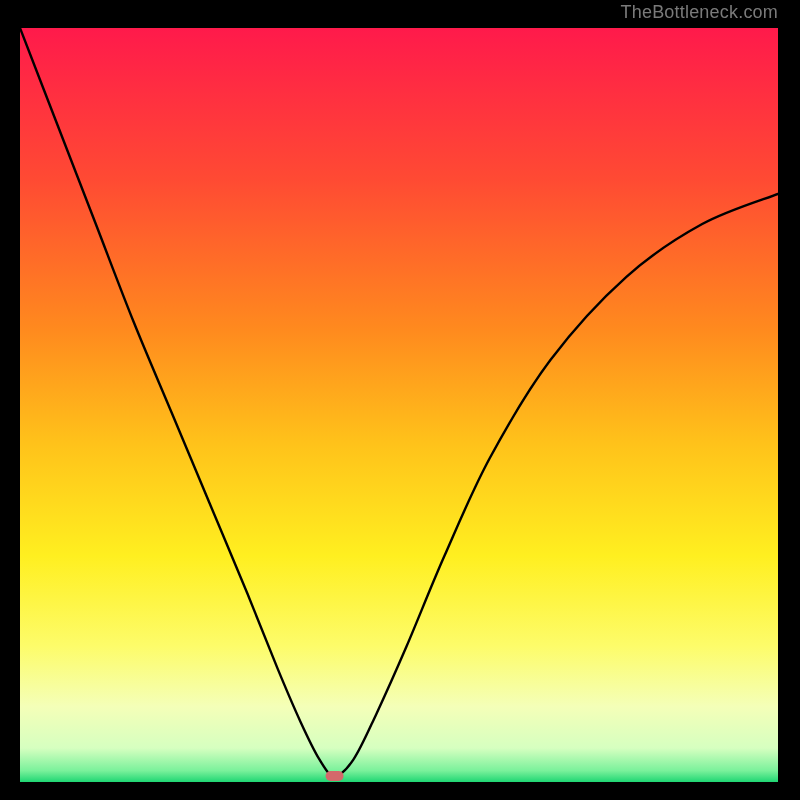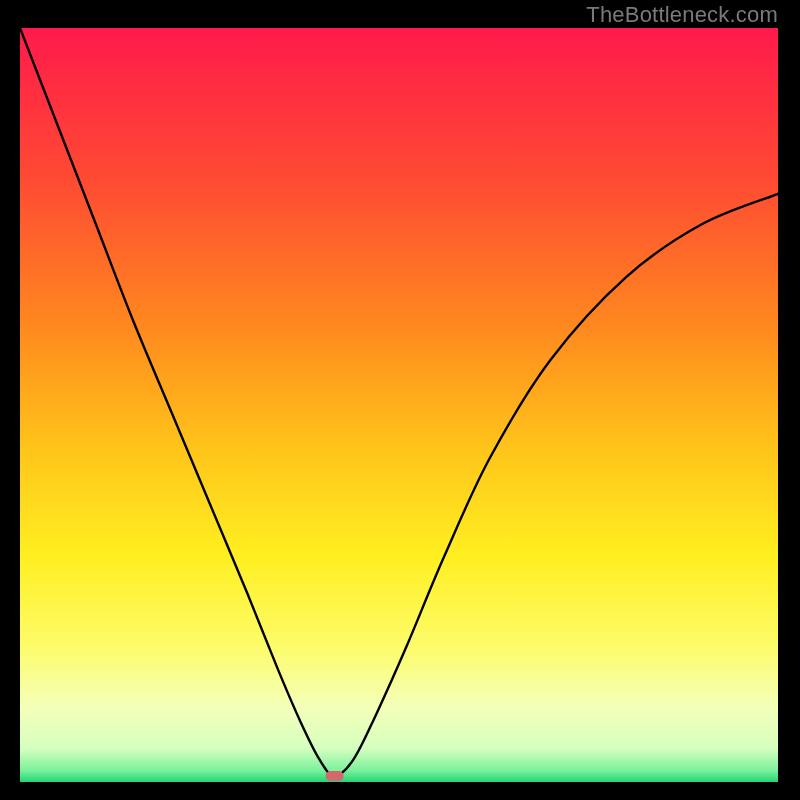--- a/index.html
+++ b/index.html
@@ -12,21 +12,21 @@
   }
   .plot {
     position: absolute;
     background: #000;
   }
   .watermark {
     position: absolute;
     top: 2px;
     right: 22px;
     color: #7a7a7a;
-    font-size: 22px;
+    font-size: 18px;
     font-weight: 500;
     letter-spacing: 0.2px;
   }
   svg { display: block; }
 </style>
 </head>
 <body>
 
 <div class="frame">
 

